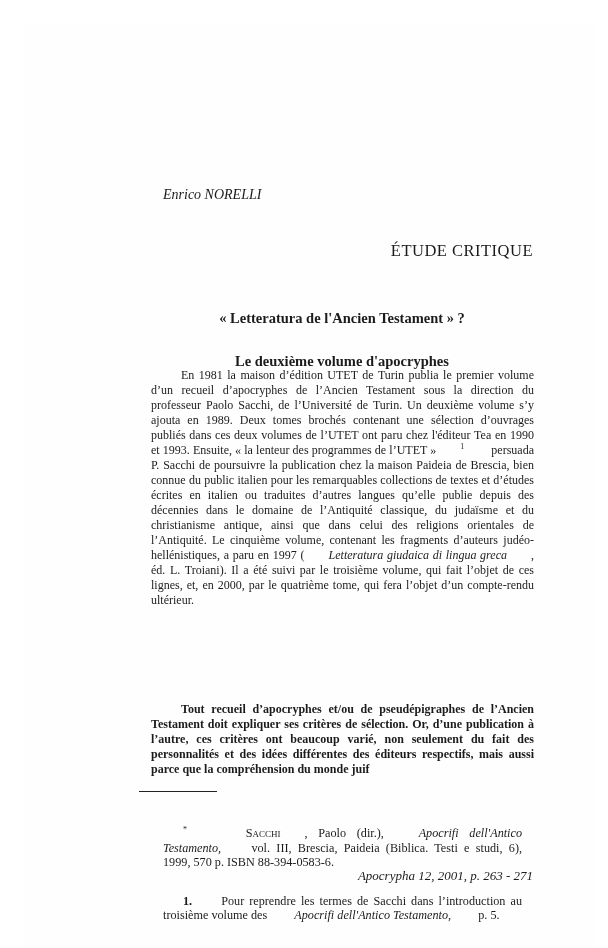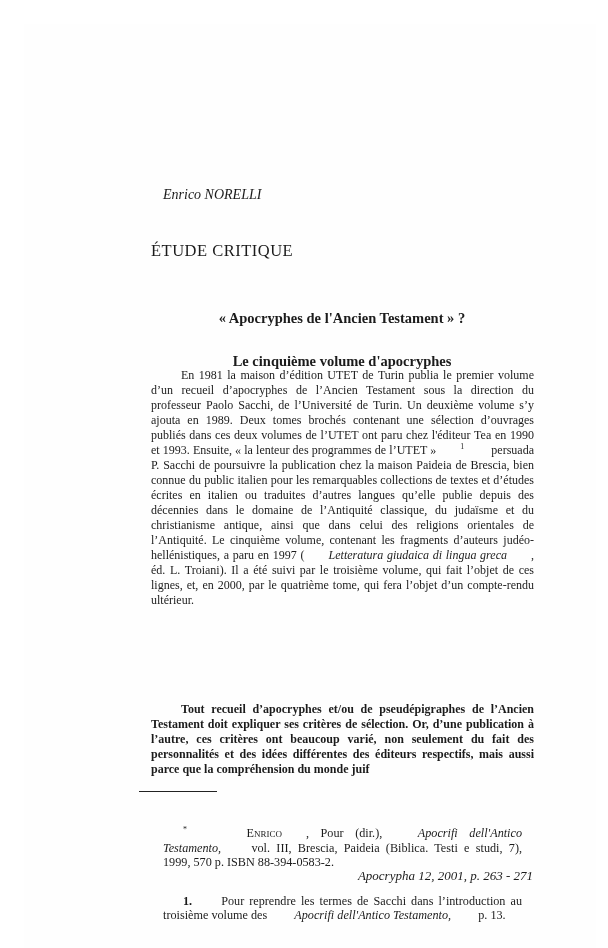--- a/index.html
+++ b/index.html
@@ -20,21 +20,21 @@
     width: 406px;
     font-size: 14px;
     line-height: 16px;
   }
   .author-name { font-style: italic; }
   .kicker {
     position: absolute;
     left: 115px;
     top: 205px;
     width: 406px;
-    text-align: left;
+    text-align: right;
     font-size: 16.5px;
     letter-spacing: 0.5px;
   }
   .article-title {
     position: absolute;
     left: 115px;
     top: 261px;
     width: 406px;
     text-align: center;
     font-weight: bold;
@@ -92,31 +92,31 @@
 
 <div class="sheet">
 
   <div class="author-block">
     <div class="author-name">Enrico NORELLI</div>
   </div>
 
   <div class="kicker">ÉTUDE CRITIQUE</div>
 
   <div class="article-title">
-    <div>« Apocryphes de l'Ancien Testament » ?</div>
-    <div>Le cinquième volume d'apocryphes</div>
+    <div>« Letteratura de l'Ancien Testament » ?</div>
+    <div>Le deuxième volume d'apocryphes</div>
   </div>
 
   <p class="body-para para-1"><span>En 1981 la maison d’édition UTET de Turin publia le premier volume d’un recueil d’apocryphes de l’Ancien Testament sous la direction du professeur Paolo Sacchi, de l’Université de Turin. Un deuxième volume s’y ajouta en 1989. Deux tomes brochés contenant une sélection d’ouvrages publiés dans ces deux volumes de l’UTET ont paru chez l'éditeur Tea en 1990 et 1993. Ensuite, « la lenteur des programmes de l’UTET »</span><sup>1</sup><span> persuada P. Sacchi de poursuivre la publication chez la maison Paideia de Brescia, bien connue du public italien pour les remarquables collections de textes et d’études écrites en italien ou traduites d’autres langues qu’elle publie depuis des décennies dans le domaine de l’Antiquité classique, du judaïsme et du christianisme antique, ainsi que dans celui des religions orientales de l’Antiquité. Le cinquième volume, contenant les fragments d’auteurs judéo-hellénistiques, a paru en 1997 (</span><span style="font-style: italic;">Letteratura giudaica di lingua greca</span><span>, éd. L. Troiani). Il a été suivi par le troisième volume, qui fait l’objet de ces lignes, et, en 2000, par le quatrième tome, qui fera l’objet d’un compte-rendu ultérieur.</span></p>
 
 
   <p class="body-para para-2"><span>Tout recueil d’apocryphes et/ou de pseudépigraphes de l’Ancien Testament doit expliquer ses critères de sélection. Or, d’une publication à l’autre, ces critères ont beaucoup varié, non seulement du fait des personnalités et des idées différentes des éditeurs respectifs, mais aussi parce que la compréhension du monde juif</span></p>
 
   <div class="footnote-rule"></div>
 
   <div class="footnotes">
-    <div class="footnote"><sup>*</sup><span> </span><span style="font-variant: small-caps;">Enrico</span><span>, Pour (dir.), </span><span style="font-style: italic;">Apocrifi dell'Antico Testamento,</span><span> vol. III, Brescia, Paideia (Biblica. Testi e studi, 7), 1999, 570 p. ISBN 88-394-0583-2.</span></div>
-    <div class="footnote"><span style="font-weight: bold;">1.</span><span> Pour reprendre les termes de Sacchi dans l’introduction au troisième volume des </span><span style="font-style: italic;">Apocrifi dell'Antico Testamento,</span><span> p. 13.</span></div>
+    <div class="footnote"><sup>*</sup><span> </span><span style="font-variant: small-caps;">Sacchi</span><span>, Paolo (dir.), </span><span style="font-style: italic;">Apocrifi dell'Antico Testamento,</span><span> vol. III, Brescia, Paideia (Biblica. Testi e studi, 6), 1999, 570 p. ISBN 88-394-0583-6.</span></div>
+    <div class="footnote"><span style="font-weight: bold;">1.</span><span> Pour reprendre les termes de Sacchi dans l’introduction au troisième volume des </span><span style="font-style: italic;">Apocrifi dell'Antico Testamento,</span><span> p. 5.</span></div>
   </div>
 
   <div class="journal-footer">Apocrypha 12, 2001, p. 263 - 271</div>
 
 </div>
 
 </body></html>

